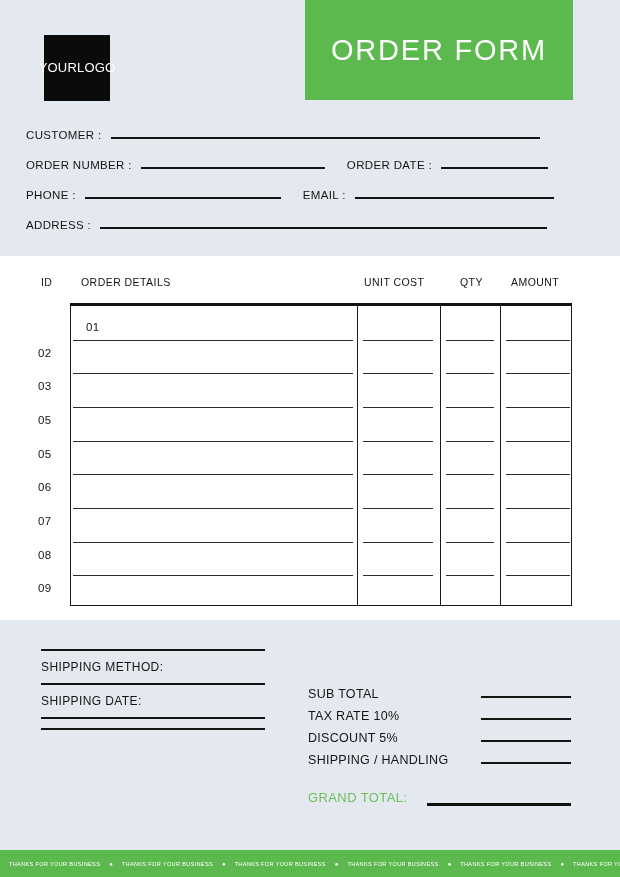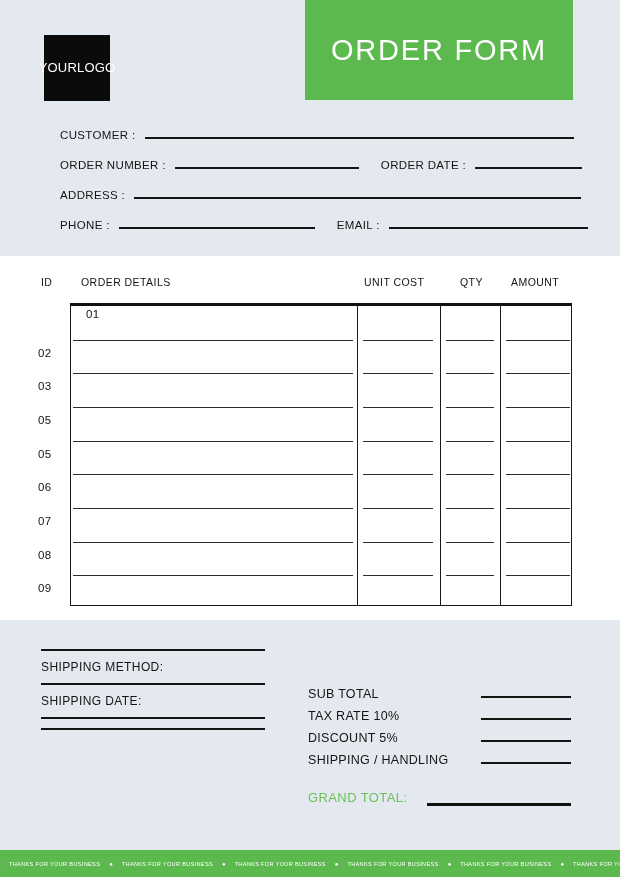--- a/index.html
+++ b/index.html
@@ -87,21 +87,21 @@
   .fields {
     position: absolute;
     left: 0; top: 120px;
     width: 620px;
   }
   .field-row {
     position: relative;
     height: 30px;
     display: flex;
     align-items: center;
-    padding-left: 60px;
+    padding-left: 26px;
   }
   .field-label {
     font-size: 11.5px;
     color: #141414;
     letter-spacing: .35px;
     white-space: nowrap;
   }
   .field-rule {
     height: 0;
     border-bottom: 2.2px solid #141414;
@@ -295,43 +295,43 @@
     </div>
 
     <div class="field-row">
       <span class="field-label">ORDER NUMBER :</span>
       <span class="field-rule" style="width:184px;"></span>
       <span class="field-label spacer-lbl">ORDER DATE :</span>
       <span class="field-rule" style="width:107px;"></span>
     </div>
 
     <div class="field-row">
-      <span class="field-label">ADDRESS :</span>
-      <span class="field-rule" style="width:447px;"></span>
-    </div>
-
-    <div class="field-row">
       <span class="field-label">PHONE :</span>
       <span class="field-rule" style="width:196px;"></span>
       <span class="field-label spacer-lbl">EMAIL :</span>
       <span class="field-rule" style="width:199px;"></span>
+    </div>
+
+    <div class="field-row">
+      <span class="field-label">ADDRESS :</span>
+      <span class="field-rule" style="width:447px;"></span>
     </div>
 
   </div>
 
   <div class="tbl-head">
     <span class="th th-id">ID</span>
     <span class="th th-details">ORDER DETAILS</span>
     <span class="th th-unit">UNIT COST</span>
     <span class="th th-qty">QTY</span>
     <span class="th th-amount">AMOUNT</span>
   </div>
 
   <div class="id-col">
-      <div class="id-cell" style="top: 5px; padding-left: 48px;">01</div>
+      <div class="id-cell" style="top: 18px; padding-left: 48px;">01</div>
       <div class="id-cell" style="top: 44px;">02</div>
       <div class="id-cell" style="top: 77px;">03</div>
       <div class="id-cell" style="top: 111px;">05</div>
       <div class="id-cell" style="top: 145px;">05</div>
       <div class="id-cell" style="top: 178px;">06</div>
       <div class="id-cell" style="top: 212px;">07</div>
       <div class="id-cell" style="top: 246px;">08</div>
       <div class="id-cell" style="top: 279px;">09</div>
     </div>
 

